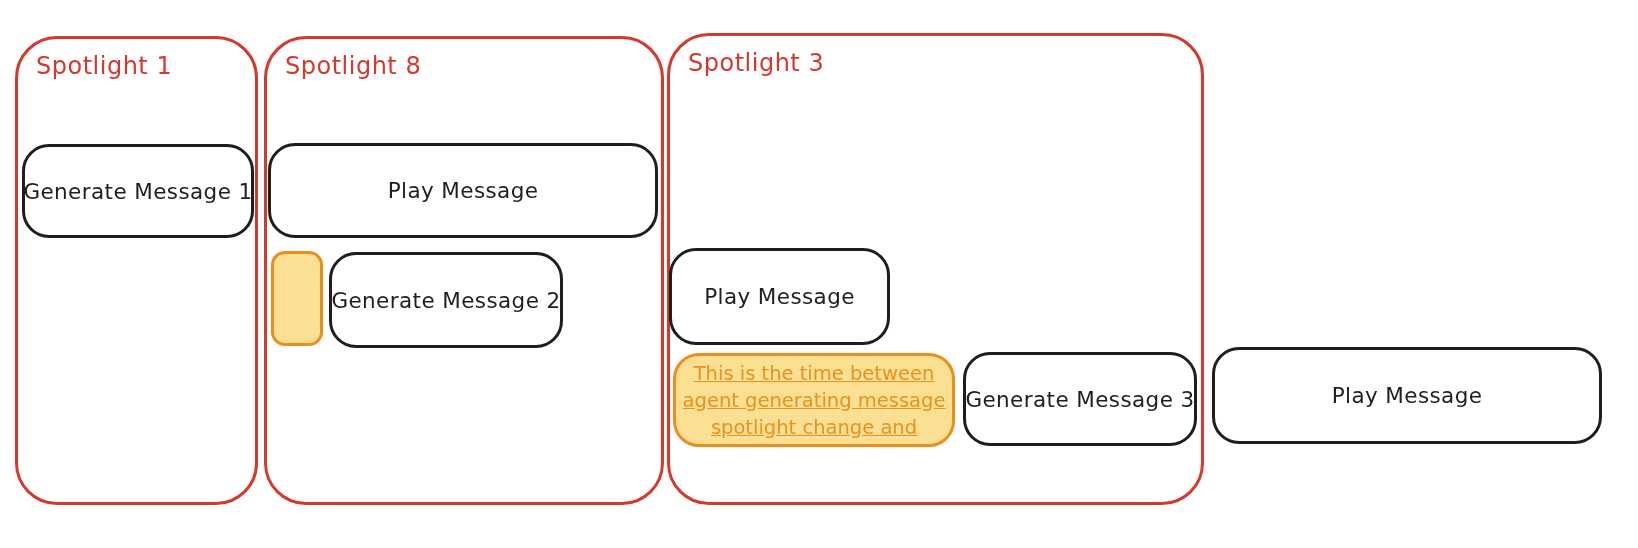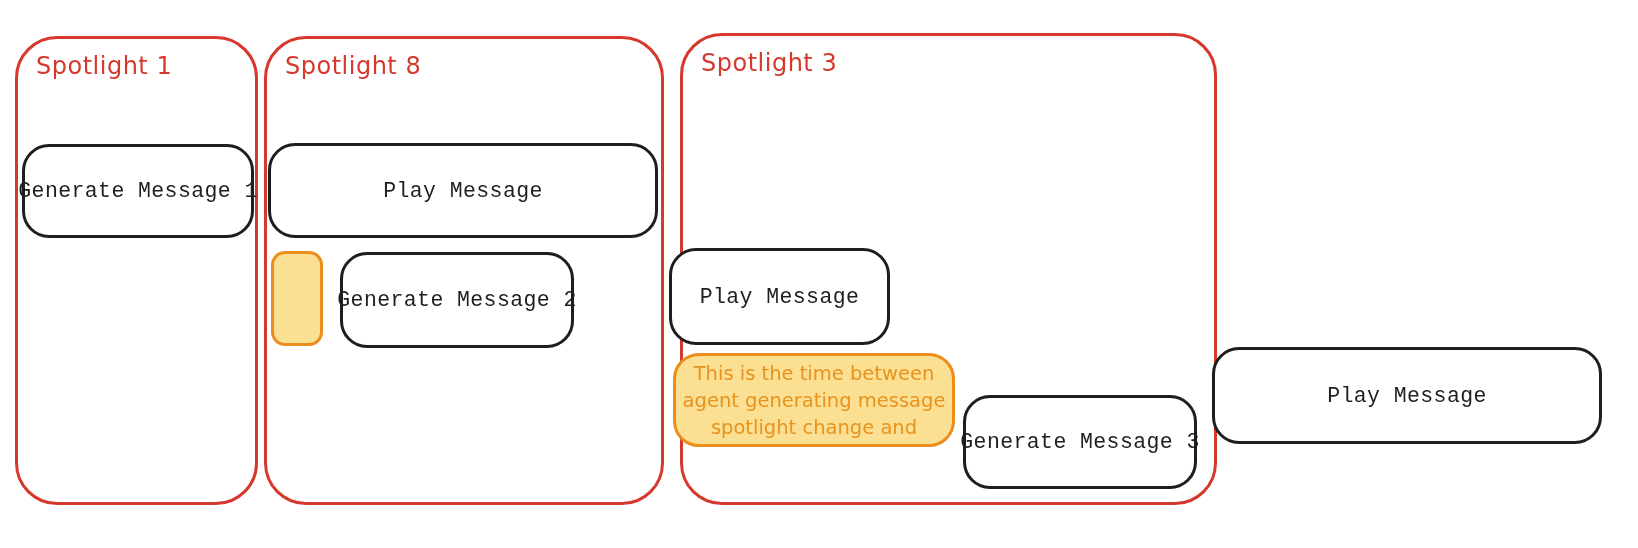--- a/index.html
+++ b/index.html
@@ -19,21 +19,21 @@
   
   .spotlight {
     position: absolute;
     box-sizing: border-box;
     border: 3px solid #d5392e;
     border-radius: 42px;
     background: transparent;
   }
   .spotlight-1 { left: 15px;  top: 36px; width: 243px; height: 469px; }
   .spotlight-2 { left: 264px; top: 36px; width: 400px; height: 469px; }
-  .spotlight-3 { left: 667px; top: 33px; width: 537px; height: 472px; margin-left: 13px; }
+  .spotlight-3 { left: 667px; top: 33px; width: 537px; height: 472px; }
 
   .spotlight-label {
     position: absolute;
     left: 18px;
     top: 13px;
     color: #d5392e;
     font-size: 24px;
     font-weight: 500;
     letter-spacing: 0.5px;
     white-space: nowrap;
@@ -48,27 +48,26 @@
     background: #ffffff;
     display: flex;
     align-items: center;
     justify-content: center;
     color: #1f1f1f;
     font-size: 21.5px;
     font-weight: 500;
     letter-spacing: 0.4px;
     text-align: center;
     white-space: nowrap;
-    font-family: Liberation Mono, monospace;
   }
   .gm1    { left: 22px;   top: 144px; width: 232px; height: 94px; }
   .pm-s2  { left: 268px;  top: 143px; width: 390px; height: 95px; }
-  .gm2    { left: 329px;  top: 252px; width: 234px; height: 96px; margin-left: 11px; }
+  .gm2    { left: 329px;  top: 252px; width: 234px; height: 96px; }
   .pm-s3  { left: 669px;  top: 248px; width: 221px; height: 97px; }
-  .gm3    { left: 963px;  top: 352px; width: 234px; height: 94px; margin-top: 43px; }
+  .gm3    { left: 963px;  top: 352px; width: 234px; height: 94px; }
   .pm-out { left: 1212px; top: 347px; width: 390px; height: 97px; }
 
   
   .gap-marker {
     position: absolute;
     left: 271px;
     top: 251px;
     width: 52px;
     height: 95px;
     box-sizing: border-box;
@@ -91,20 +90,21 @@
     display: flex;
     flex-direction: column;
     align-items: center;
     justify-content: center;
     color: #e8931d;
     font-size: 19.5px;
     font-weight: 500;
     line-height: 27px;
     text-align: center;
     white-space: nowrap;
+    text-decoration: underline;
   }
 </style>
 </head>
 <body>
 
 <div class="canvas">
 
   <div class="spotlight spotlight-1">
     <div class="spotlight-label">Spotlight 1</div>
   </div>

